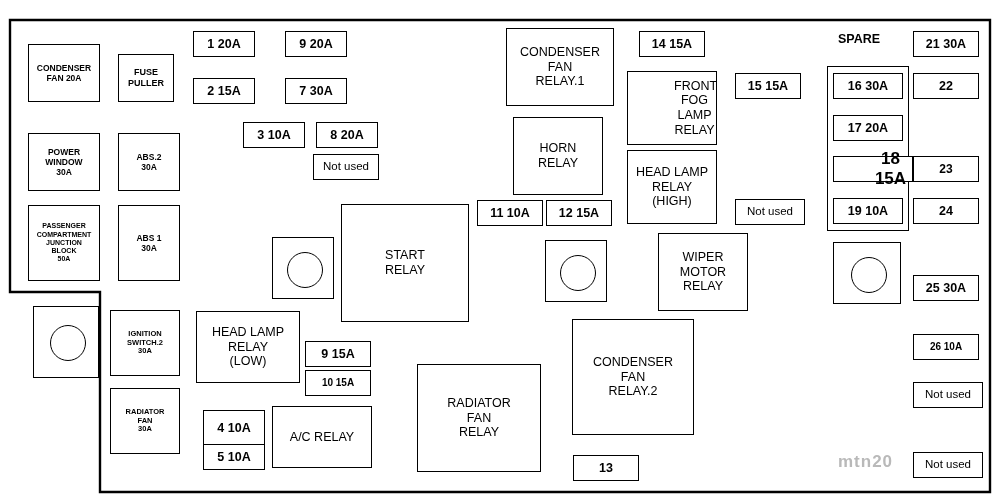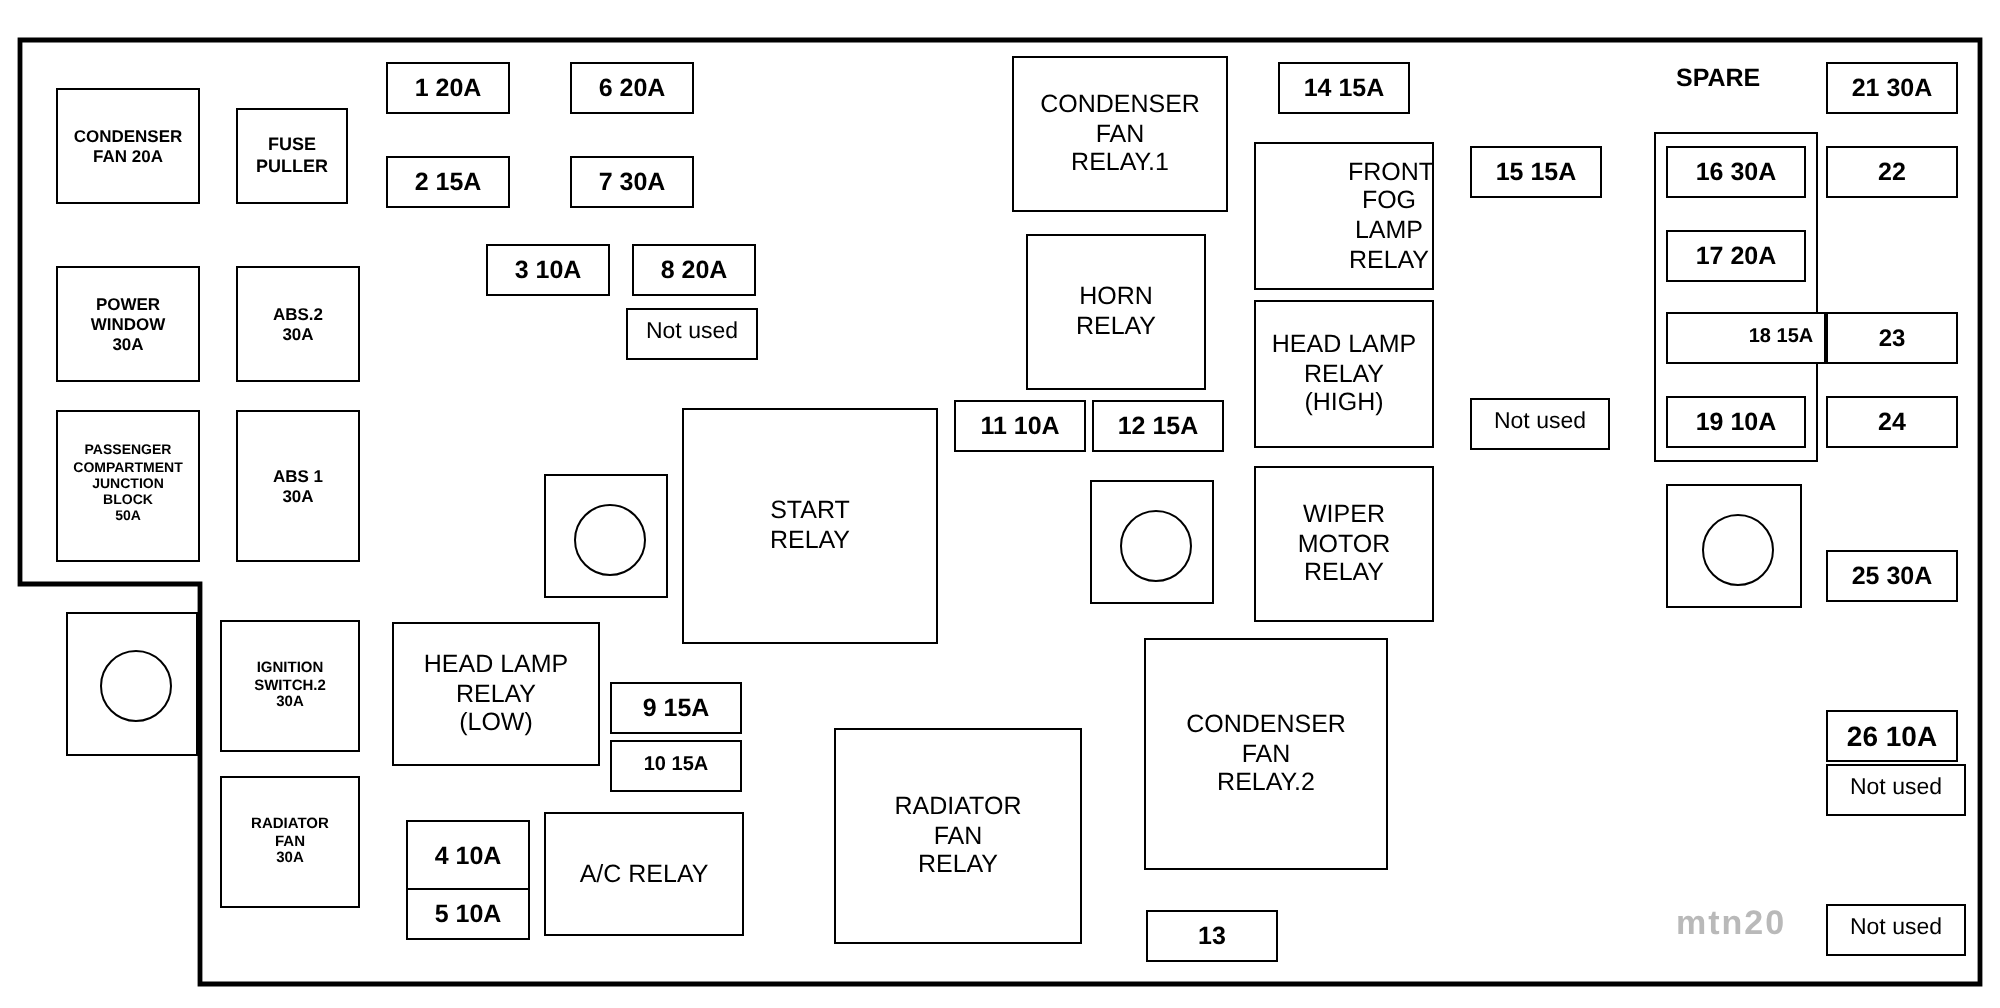--- a/index.html
+++ b/index.html
@@ -139,21 +139,21 @@
 FAN
 30A</span>
       </div>
       <div class="box fuse" style="left: 193px; top: 31px; width: 62px; height: 26px; font-size: 12.5px;">
         <span>1  20A</span>
       </div>
       <div class="box fuse" style="left: 193px; top: 78px; width: 62px; height: 26px; font-size: 12.5px;">
         <span>2  15A</span>
       </div>
       <div class="box fuse" style="left: 285px; top: 31px; width: 62px; height: 26px; font-size: 12.5px;">
-        <span>6  20A</span>
+        <span>9  20A</span>
       </div>
       <div class="box fuse" style="left: 285px; top: 78px; width: 62px; height: 26px; font-size: 12.5px;">
         <span>7  30A</span>
       </div>
       <div class="box fuse" style="left: 243px; top: 122px; width: 62px; height: 26px; font-size: 12.5px;">
         <span>3  10A</span>
       </div>
       <div class="box fuse" style="left: 316px; top: 122px; width: 62px; height: 26px; font-size: 12.5px;">
         <span>8  20A</span>
       </div>
@@ -189,42 +189,42 @@
       </div>
       <div class="box notused" style="left: 735px; top: 199px; width: 70px; height: 26px; font-size: 11.5px;">
         <span>Not used</span>
       </div>
       <div class="box fuse" style="left: 833px; top: 73px; width: 70px; height: 26px; font-size: 12.5px;">
         <span>16  30A</span>
       </div>
       <div class="box fuse" style="left: 833px; top: 115px; width: 70px; height: 26px; font-size: 12.5px;">
         <span>17  20A</span>
       </div>
-      <div class="box fuse" style="left: 833px; top: 156px; width: 80px; height: 26px; font-size: 10px; padding-left: 36px;">
+      <div class="box fuse" style="left: 833px; top: 156px; width: 80px; height: 26px; font-size: 17px; padding-left: 36px;">
         <span>18  15A</span>
       </div>
       <div class="box fuse" style="left: 833px; top: 198px; width: 70px; height: 26px; font-size: 12.5px;">
         <span>19  10A</span>
       </div>
       <div class="box fuse" style="left: 913px; top: 31px; width: 66px; height: 26px; font-size: 12.5px;">
         <span>21  30A</span>
       </div>
       <div class="box fuse" style="left: 913px; top: 73px; width: 66px; height: 26px; font-size: 12.5px;">
         <span>22</span>
       </div>
       <div class="box fuse" style="left: 913px; top: 156px; width: 66px; height: 26px; font-size: 12px;">
         <span>23</span>
       </div>
       <div class="box fuse" style="left: 913px; top: 198px; width: 66px; height: 26px; font-size: 12.5px;">
         <span>24</span>
       </div>
       <div class="box fuse" style="left: 913px; top: 275px; width: 66px; height: 26px; font-size: 12.5px;">
         <span>25  30A</span>
       </div>
-      <div class="box fuse" style="left: 913px; top: 355px; width: 66px; height: 26px; font-size: 14px;">
+      <div class="box fuse" style="left: 913px; top: 334px; width: 66px; height: 26px; font-size: 10px;">
         <span>26  10A</span>
       </div>
       <div class="box notused" style="left: 913px; top: 382px; width: 70px; height: 26px; font-size: 11.5px;">
         <span>Not used</span>
       </div>
       <div class="box notused" style="left: 913px; top: 452px; width: 70px; height: 26px; font-size: 11.5px;">
         <span>Not used</span>
       </div>
       <div class="box relay" style="left: 506px; top: 28px; width: 108px; height: 78px; font-size: 12.5px;">
         <span>CONDENSER
@@ -238,21 +238,21 @@
       <div class="box relay" style="left: 627px; top: 71px; width: 90px; height: 74px; font-size: 12.5px; padding-left: 46px;">
         <span>FRONT
 FOG LAMP
 RELAY</span>
       </div>
       <div class="box relay" style="left: 627px; top: 150px; width: 90px; height: 74px; font-size: 12.5px;">
         <span>HEAD LAMP
 RELAY
 (HIGH)</span>
       </div>
-      <div class="box relay" style="left: 627px; top: 233px; width: 90px; height: 78px; font-size: 12.5px;">
+      <div class="box relay" style="left: 658px; top: 233px; width: 90px; height: 78px; font-size: 12.5px;">
         <span>WIPER
 MOTOR
 RELAY</span>
       </div>
       <div class="box relay" style="left: 341px; top: 204px; width: 128px; height: 118px; font-size: 12.5px;">
         <span>START
 RELAY</span>
       </div>
       <div class="box relay" style="left: 196px; top: 311px; width: 104px; height: 72px; font-size: 12.5px;">
         <span>HEAD LAMP

